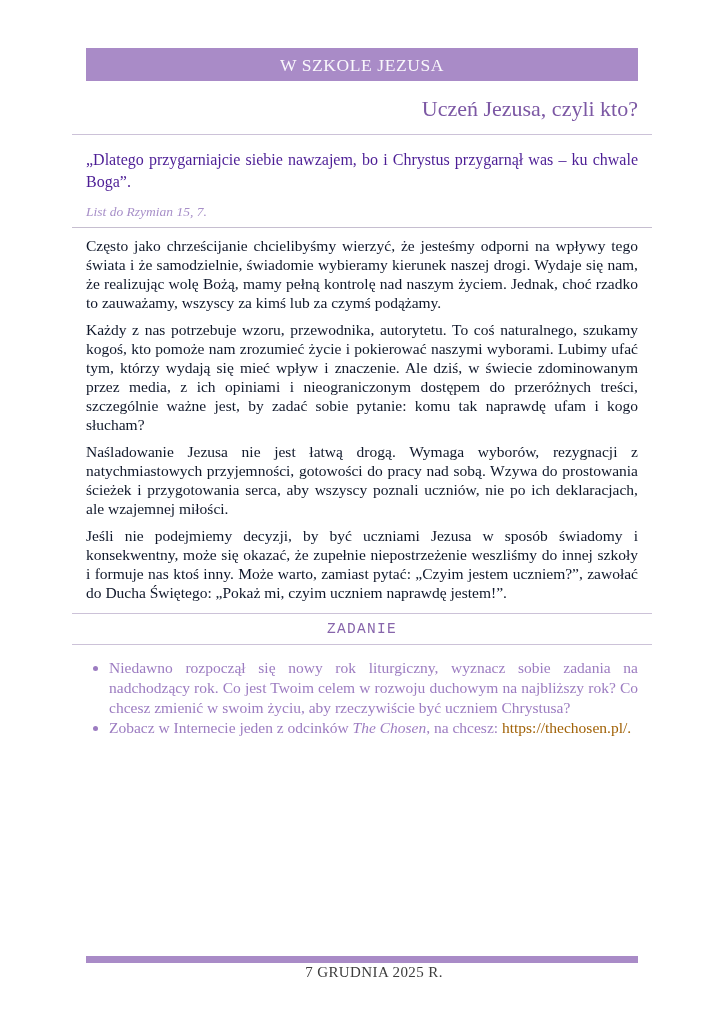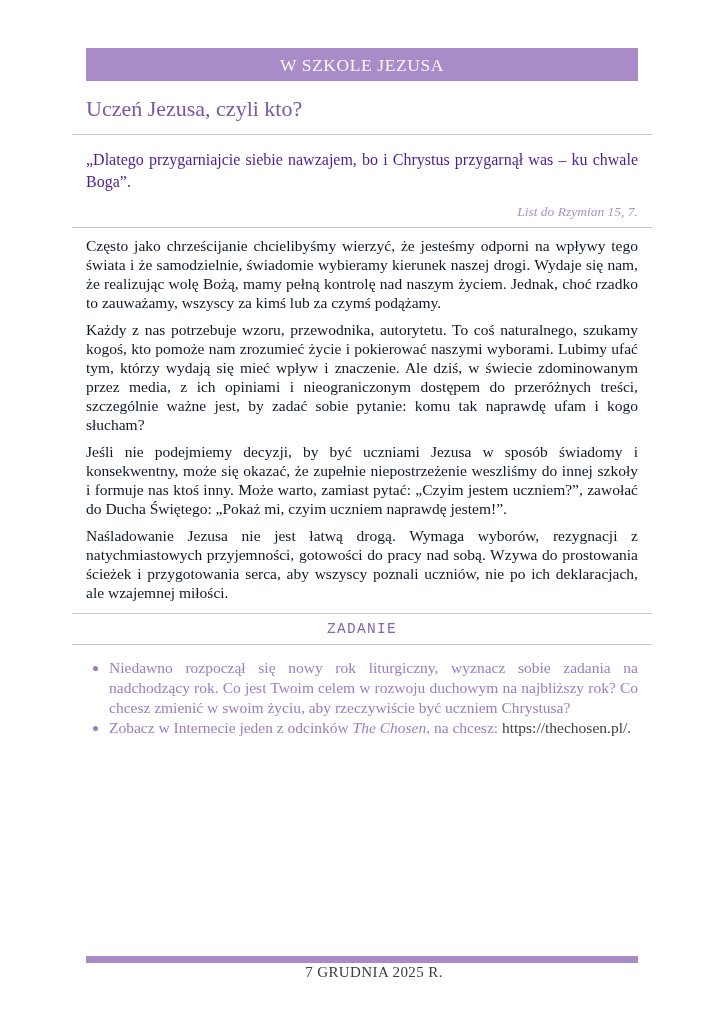--- a/index.html
+++ b/index.html
@@ -19,21 +19,21 @@
     color: #faf8fc;
     text-align: center;
     height: 33px;
     line-height: 34px;
     font-size: 17.5px;
     letter-spacing: 0.6px;
   }
 
   .title {
     color: #7c58a4;
-    text-align: left;
+    text-align: right;
     font-size: 22px;
     font-weight: normal;
     margin: 14px 0 0 0;
     line-height: 28px;
   }
 
   .rule {
     border: 0;
     border-top: 1.5px solid #ccc2d8;
     margin: 10px -14px 0 -14px;
@@ -48,21 +48,21 @@
     font-size: 16px;
     line-height: 22px;
     text-align: justify;
     margin: 14px 0 0 0;
   }
   .attribution {
     color: #a78fc8;
     font-style: italic;
     font-size: 13.5px;
     line-height: 16px;
-    text-align: right;
+    text-align: left;
     margin: 11px 0 0 0;
   }
 
   p.body-par {
     color: #0f172a;
     font-size: 15.5px;
     line-height: 19px;
     text-align: justify;
     margin: 8px 0 0 0;
   }
@@ -96,21 +96,21 @@
   .dot {
     position: absolute;
     left: 7px;
     top: 8px;
     width: 5px;
     height: 5px;
     border-radius: 50%;
     background: #9c7cc1;
   }
   .it { font-style: italic; }
-  .url { color: #404040; text-decoration: none; margin-top: 33px; }
+  .url { color: #a16207; text-decoration: none; margin-top: 33px; }
 
   .footer-bar {
     position: absolute;
     left: 86px;
     top: 956px;
     width: 552px;
     height: 7px;
     background: #a98bc7;
   }
   .footer-date {
@@ -139,23 +139,23 @@
     <p class="quote">„Dlatego przygarniajcie siebie nawzajem, bo i Chrystus przygarnął was – ku chwale Boga”.</p>
 
     <p class="attribution">List do Rzymian 15, 7.</p>
 
     <hr class="rule r2">
 
     <p class="body-par">Często jako chrześcijanie chcielibyśmy wierzyć, że jesteśmy odporni na wpływy tego świata i że samodzielnie, świadomie wybieramy kierunek naszej drogi. Wydaje się nam, że realizując wolę Bożą, mamy pełną kontrolę nad naszym życiem. Jednak, choć rzadko to zauważamy, wszyscy za kimś lub za czymś podążamy.</p>
 
     <p class="body-par">Każdy z nas potrzebuje wzoru, przewodnika, autorytetu. To coś naturalnego, szukamy kogoś, kto pomoże nam zrozumieć życie i pokierować naszymi wyborami. Lubimy ufać tym, którzy wydają się mieć wpływ i znaczenie. Ale dziś, w świecie zdominowanym przez media, z ich opiniami i nieograniczonym dostępem do przeróżnych treści, szczególnie ważne jest, by zadać sobie pytanie: komu tak naprawdę ufam i kogo słucham?</p>
 
+    <p class="body-par">Naśladowanie Jezusa nie jest łatwą drogą. Wymaga wyborów, rezygnacji z natychmiastowych przyjemności, gotowości do pracy nad sobą. Wzywa do prostowania ścieżek i przygotowania serca, aby wszyscy poznali uczniów, nie po ich deklaracjach, ale wzajemnej miłości.</p>
+
     <p class="body-par">Jeśli nie podejmiemy decyzji, by być uczniami Jezusa w sposób świadomy i konsekwentny, może się okazać, że zupełnie niepostrzeżenie weszliśmy do innej szkoły i formuje nas ktoś inny. Może warto, zamiast pytać: „Czyim jestem uczniem?”, zawołać do Ducha Świętego: „Pokaż mi, czyim uczniem naprawdę jestem!”.</p>
-
-    <p class="body-par">Naśladowanie Jezusa nie jest łatwą drogą. Wymaga wyborów, rezygnacji z natychmiastowych przyjemności, gotowości do pracy nad sobą. Wzywa do prostowania ścieżek i przygotowania serca, aby wszyscy poznali uczniów, nie po ich deklaracjach, ale wzajemnej miłości.</p>
 
     <hr class="rule r3">
 
     <h2 class="task-title">ZADANIE</h2>
 
     <hr class="rule r4">
 
     <ul class="task-list">
       <li>
         <span class="dot"></span>

